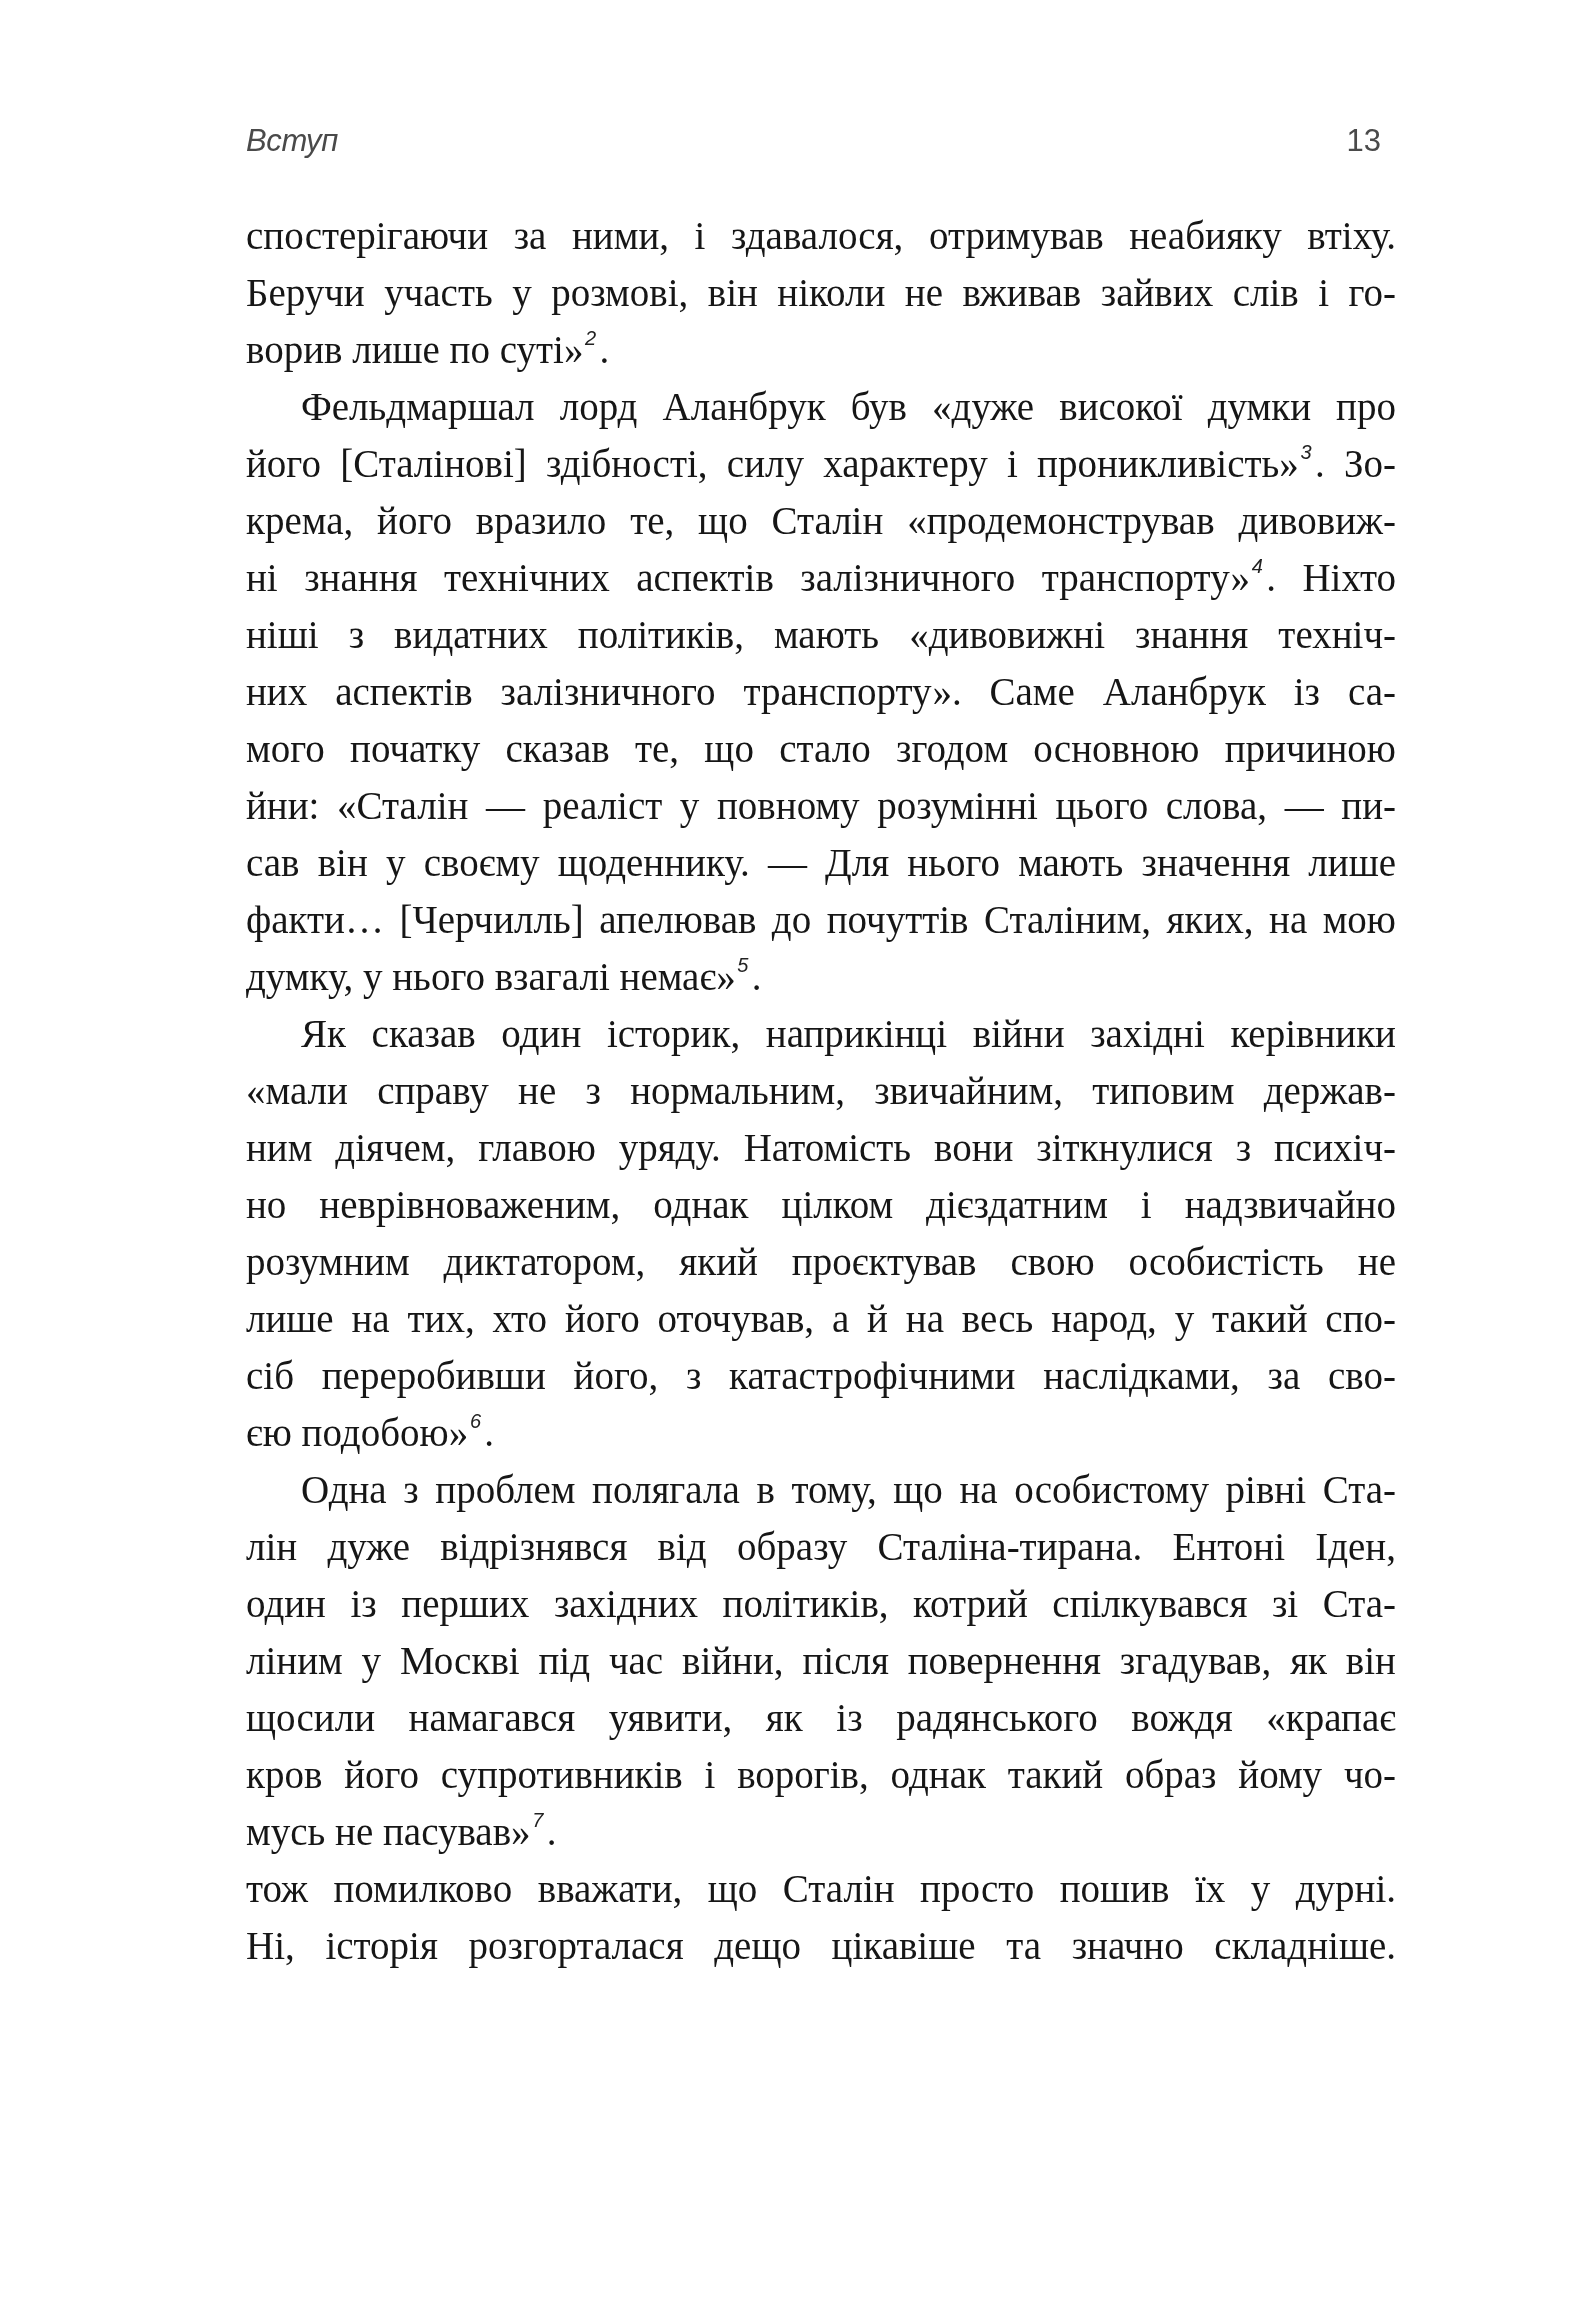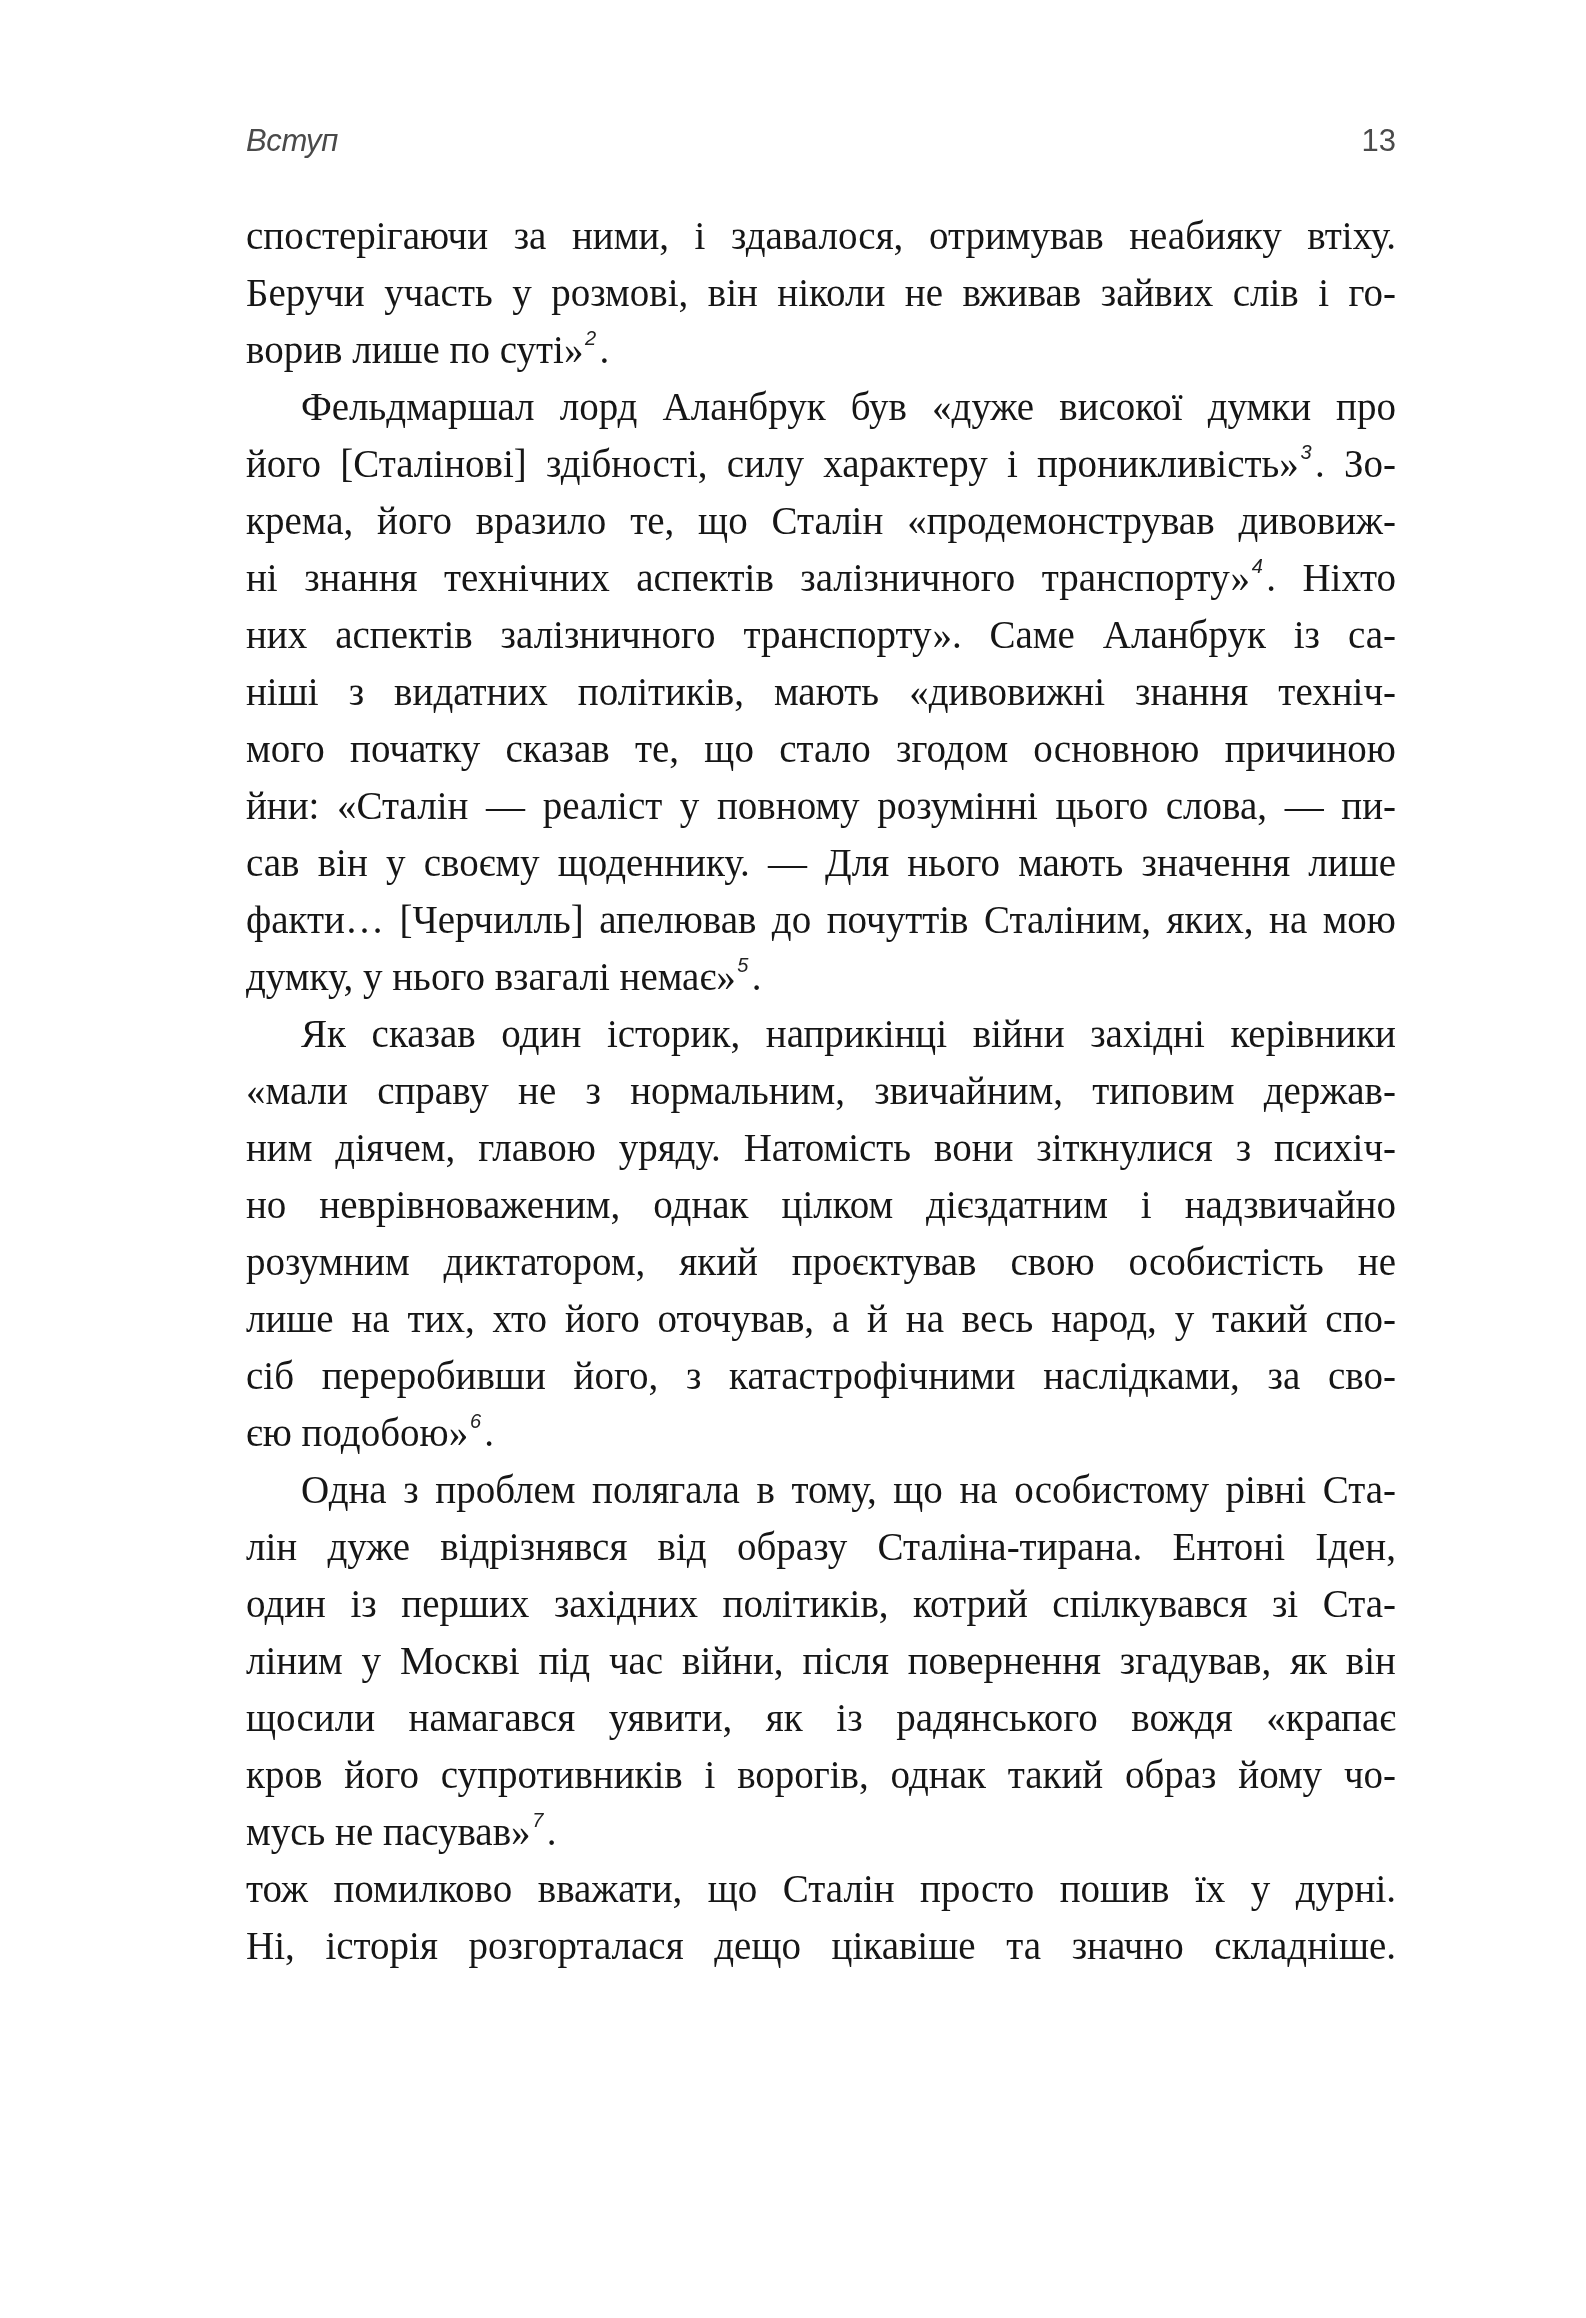--- a/index.html
+++ b/index.html
@@ -34,21 +34,21 @@
     .running-head .section {
       position: absolute;
       left: 0;
       top: 6.6px;
       font-style: italic;
       font-size: 31px;
       letter-spacing: -0.4px;
     }
     .running-head .folio {
       position: absolute;
-      right: 0;
+      right: 15px;
       top: 6.6px;
       font-size: 31px;
     }
     .body-text {
       position: absolute;
       left: 219px;
       top: 207px;
       width: 1150px;
       font-family: "Liberation Serif", serif;
       font-size: 39px;
@@ -94,22 +94,22 @@
       <div>
         <span class="line"><span>спостерігаючи за ними, і здавалося, отримував неабияку втіху.</span></span>
         <span class="line"><span>Беручи участь у розмові, він ніколи не вживав зайвих слів і го-</span></span>
         <span class="line last"><span>ворив лише по суті»</span><span class="fn">2</span><span>.</span></span>
       </div>
       <div>
         <span class="line indent"><span>Фельдмаршал лорд Аланбрук був «дуже високої думки про</span></span>
         <span class="line"><span>його [Сталінові] здібності, силу характеру і проникливість»</span><span class="fn">3</span><span>. Зо-</span></span>
         <span class="line"><span>крема, його вразило те, що Сталін «продемонстрував дивовиж-</span></span>
         <span class="line"><span>ні знання технічних аспектів залізничного транспорту»</span><span class="fn">4</span><span>. Ніхто</span></span>
+        <span class="line"><span>ніші з видатних політиків, мають «дивовижні знання техніч-</span></span>
         <span class="line"><span>них аспектів залізничного транспорту». Саме Аланбрук із са-</span></span>
-        <span class="line"><span>ніші з видатних політиків, мають «дивовижні знання техніч-</span></span>
         <span class="line"><span>мого початку сказав те, що стало згодом основною причиною</span></span>
         <span class="line"><span>йни: «Сталін — реаліст у повному розумінні цього слова, — пи-</span></span>
         <span class="line"><span>сав він у своєму щоденнику. — Для нього мають значення лише</span></span>
         <span class="line"><span>факти… [Черчилль] апелював до почуттів Сталіним, яких, на мою</span></span>
         <span class="line last"><span>думку, у нього взагалі немає»</span><span class="fn">5</span><span>.</span></span>
       </div>
       <div>
         <span class="line indent"><span>Як сказав один історик, наприкінці війни західні керівники</span></span>
         <span class="line"><span>«мали справу не з нормальним, звичайним, типовим держав-</span></span>
         <span class="line"><span>ним діячем, главою уряду. Натомість вони зіткнулися з психіч-</span></span>

